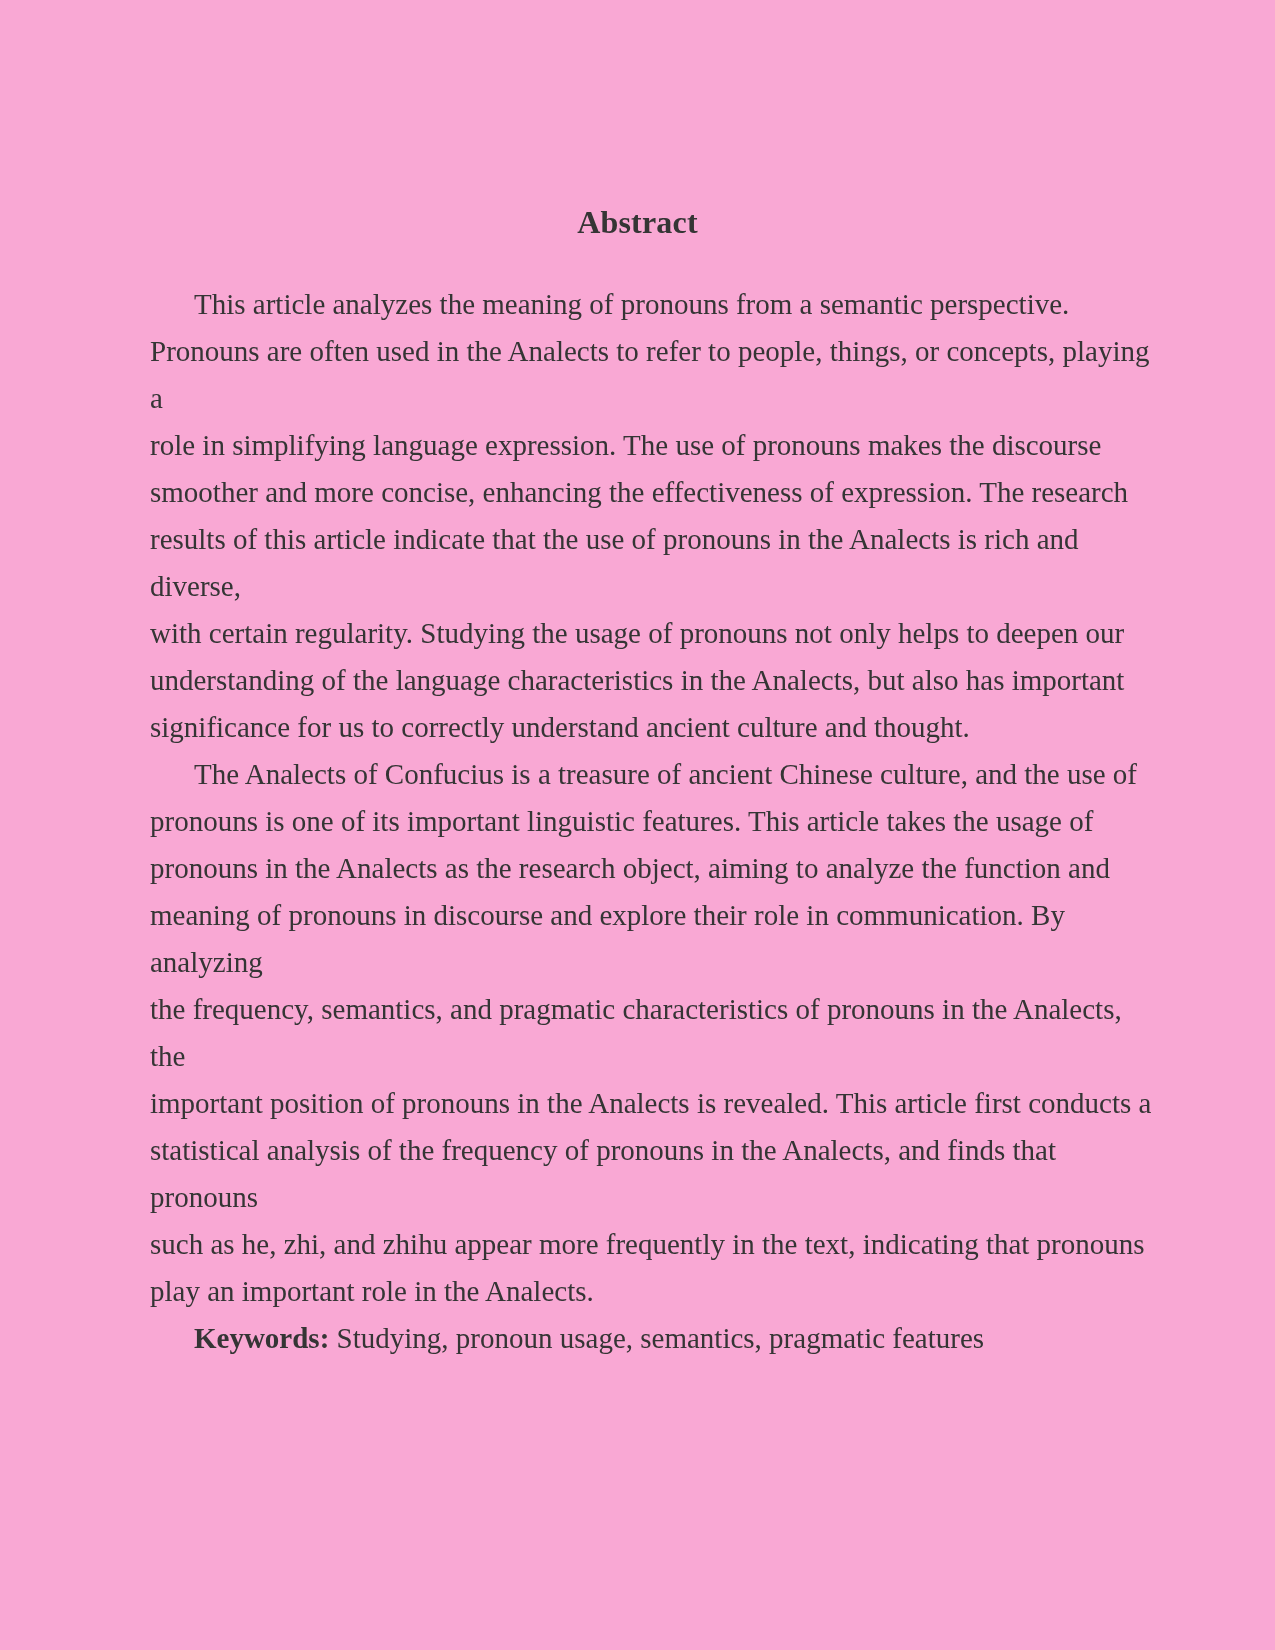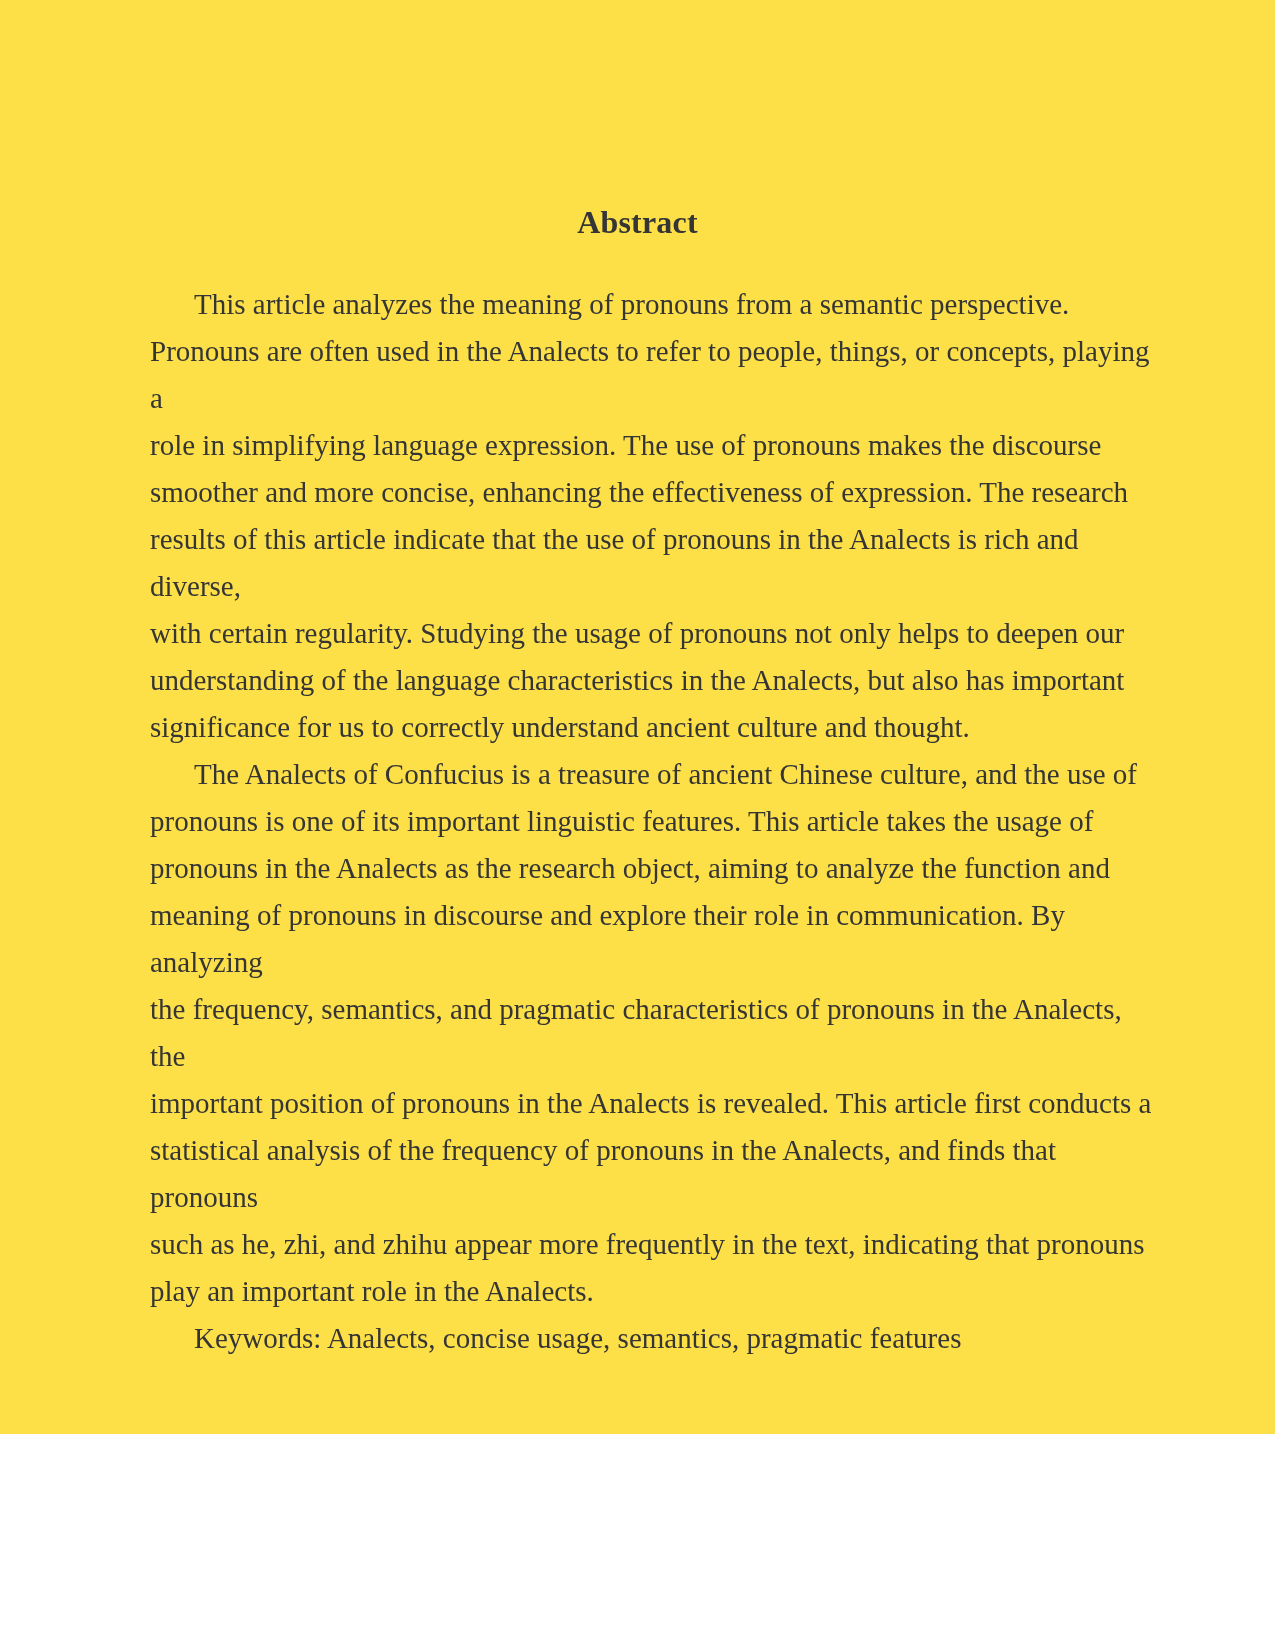--- a/index.html
+++ b/index.html
@@ -3,22 +3,22 @@
 <meta charset="utf-8">
 <style>
   html, body {
     margin: 0;
     padding: 0;
     background: #ffffff;
   }
   .page {
     position: relative;
     width: 1275px;
-    height: 1434px;
-    background: #fde047;
+    height: 1650px;
+    background: #f9a8d4;
     font-family: "Liberation Serif", "DejaVu Serif", serif;
     color: #353535;
     overflow: hidden;
   }
   .content {
     position: absolute;
     left: 150px;
     top: 199px;
     width: 1010px;
   }
@@ -32,21 +32,21 @@
     letter-spacing: 0.2px;
   }
   .para {
     font-size: 29px;
     line-height: 47px;
     margin: 0;
     text-indent: 44px;
     white-space: pre-line; 
   }
   .kw-label {
-    font-weight: normal;
+    font-weight: bold;
   }
 </style>
 </head>
 <body>
 
 <div class="page">
   <div class="content">
 
     <h1 class="doc-title">Abstract</h1>
 
@@ -62,16 +62,16 @@
     <p class="para">The Analects of Confucius is a treasure of ancient Chinese culture, and the use of
 pronouns is one of its important linguistic features. This article takes the usage of
 pronouns in the Analects as the research object, aiming to analyze the function and
 meaning of pronouns in discourse and explore their role in communication. By analyzing
 the frequency, semantics, and pragmatic characteristics of pronouns in the Analects, the
 important position of pronouns in the Analects is revealed. This article first conducts a
 statistical analysis of the frequency of pronouns in the Analects, and finds that pronouns
 such as he, zhi, and zhihu appear more frequently in the text, indicating that pronouns
 play an important role in the Analects.</p>
 
-    <p class="para"><span class="kw-label">Keywords:</span><span> Analects, concise usage, semantics, pragmatic features</span></p>
+    <p class="para"><span class="kw-label">Keywords:</span><span> Studying, pronoun usage, semantics, pragmatic features</span></p>
 
   </div>
 </div>
 
 </body></html>

